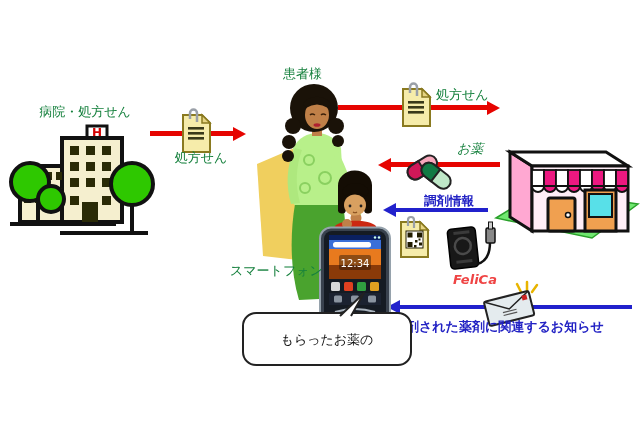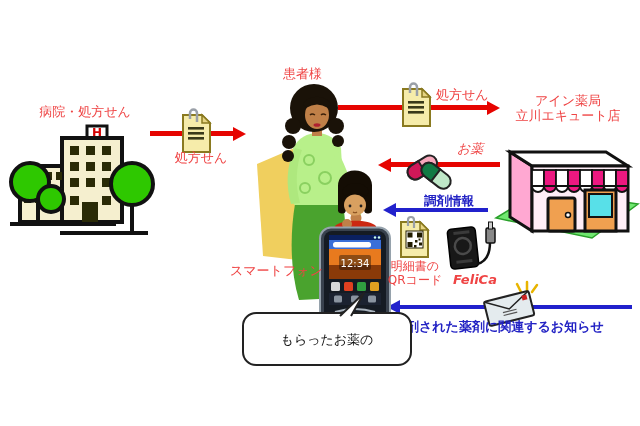--- a/index.html
+++ b/index.html
@@ -1,18 +1,18 @@
 <!DOCTYPE html>
 <html><head>
 <meta charset="utf-8">
 <style>
   html,body{margin:0;padding:0;background:#fff;}
   .canvas{position:relative;width:640px;height:426px;background:#ffffff;overflow:hidden;
           font-family:"DejaVu Sans","Liberation Sans",sans-serif;}
-  .lbl{position:absolute;font-size:13px;color:#ef4444;white-space:nowrap;z-index:6;line-height:15px;}
+  .lbl{position:absolute;font-size:13px;color:#15803d;white-space:nowrap;z-index:6;line-height:15px;}
   .lbl.center{text-align:center;}
   .lbl.blue{color:#2222c4;font-weight:bold;}
   .arrow{position:absolute;height:5px;background:#e60400;z-index:2;}
   .arrow.blue{background:#2121cc;height:4px;}
   .arrow.right::after{content:"";position:absolute;right:-12px;top:50%;transform:translateY(-50%);
     width:0;height:0;border-top:7px solid transparent;border-bottom:7px solid transparent;
     border-left:13px solid #e60400;}
   .arrow.left::before{content:"";position:absolute;left:-12px;top:50%;transform:translateY(-50%);
     width:0;height:0;border-top:7px solid transparent;border-bottom:7px solid transparent;
     border-right:13px solid #e60400;}
@@ -25,29 +25,21 @@
 </head>
 <body>
 
 <div class="canvas">
 
   <div class="lbl center" style="left:18px;top:104px;width:134px;">病院・処方せん</div>
   <div class="lbl" style="left:283px;top:66px;">患者様</div>
   <div class="lbl" style="left:170px;top:150px;width:62px;text-align:center;">処方せん</div>
   <div class="lbl" style="left:436px;top:87px;">処方せん</div>
   <div class="lbl" style="left:457px;top:141px;font-style:italic;">お薬</div>
-  <div class="lbl center" style="left:498px;top:93px;width:140px;">
-    <div>アイン薬局</div>
-    <div>立川エキュート店</div>
-  </div>
   <div class="lbl blue" style="left:401px;top:193px;font-size:12.5px;padding-left:23px;">調剤情報</div>
-  <div class="lbl center" style="left:383px;top:259px;width:64px;font-size:12px;line-height:14px;">
-    <div>明細書の</div>
-    <div>QRコード</div>
-  </div>
   <div class="lbl" style="left:453px;top:272px;font-weight:bold;color:#ef4444;font-style:italic;">FeliCa</div>
   <div class="lbl" style="left:230px;top:263px;">スマートフォン</div>
   <div class="lbl blue" style="left:393px;top:319px;">調剤された薬剤に関連するお知らせ</div>
 
   <div class="arrow red right" style="left:150px;top:131px;width:84px;"></div>
   <div class="arrow red right" style="left:338px;top:105px;width:150px;"></div>
   <div class="arrow red left" style="left:390px;top:162px;width:110px;"></div>
   <div class="arrow blue left" style="left:395px;top:208px;width:93px;"></div>
   <div class="arrow blue left" style="left:399px;top:305px;width:233px;"></div>
 

